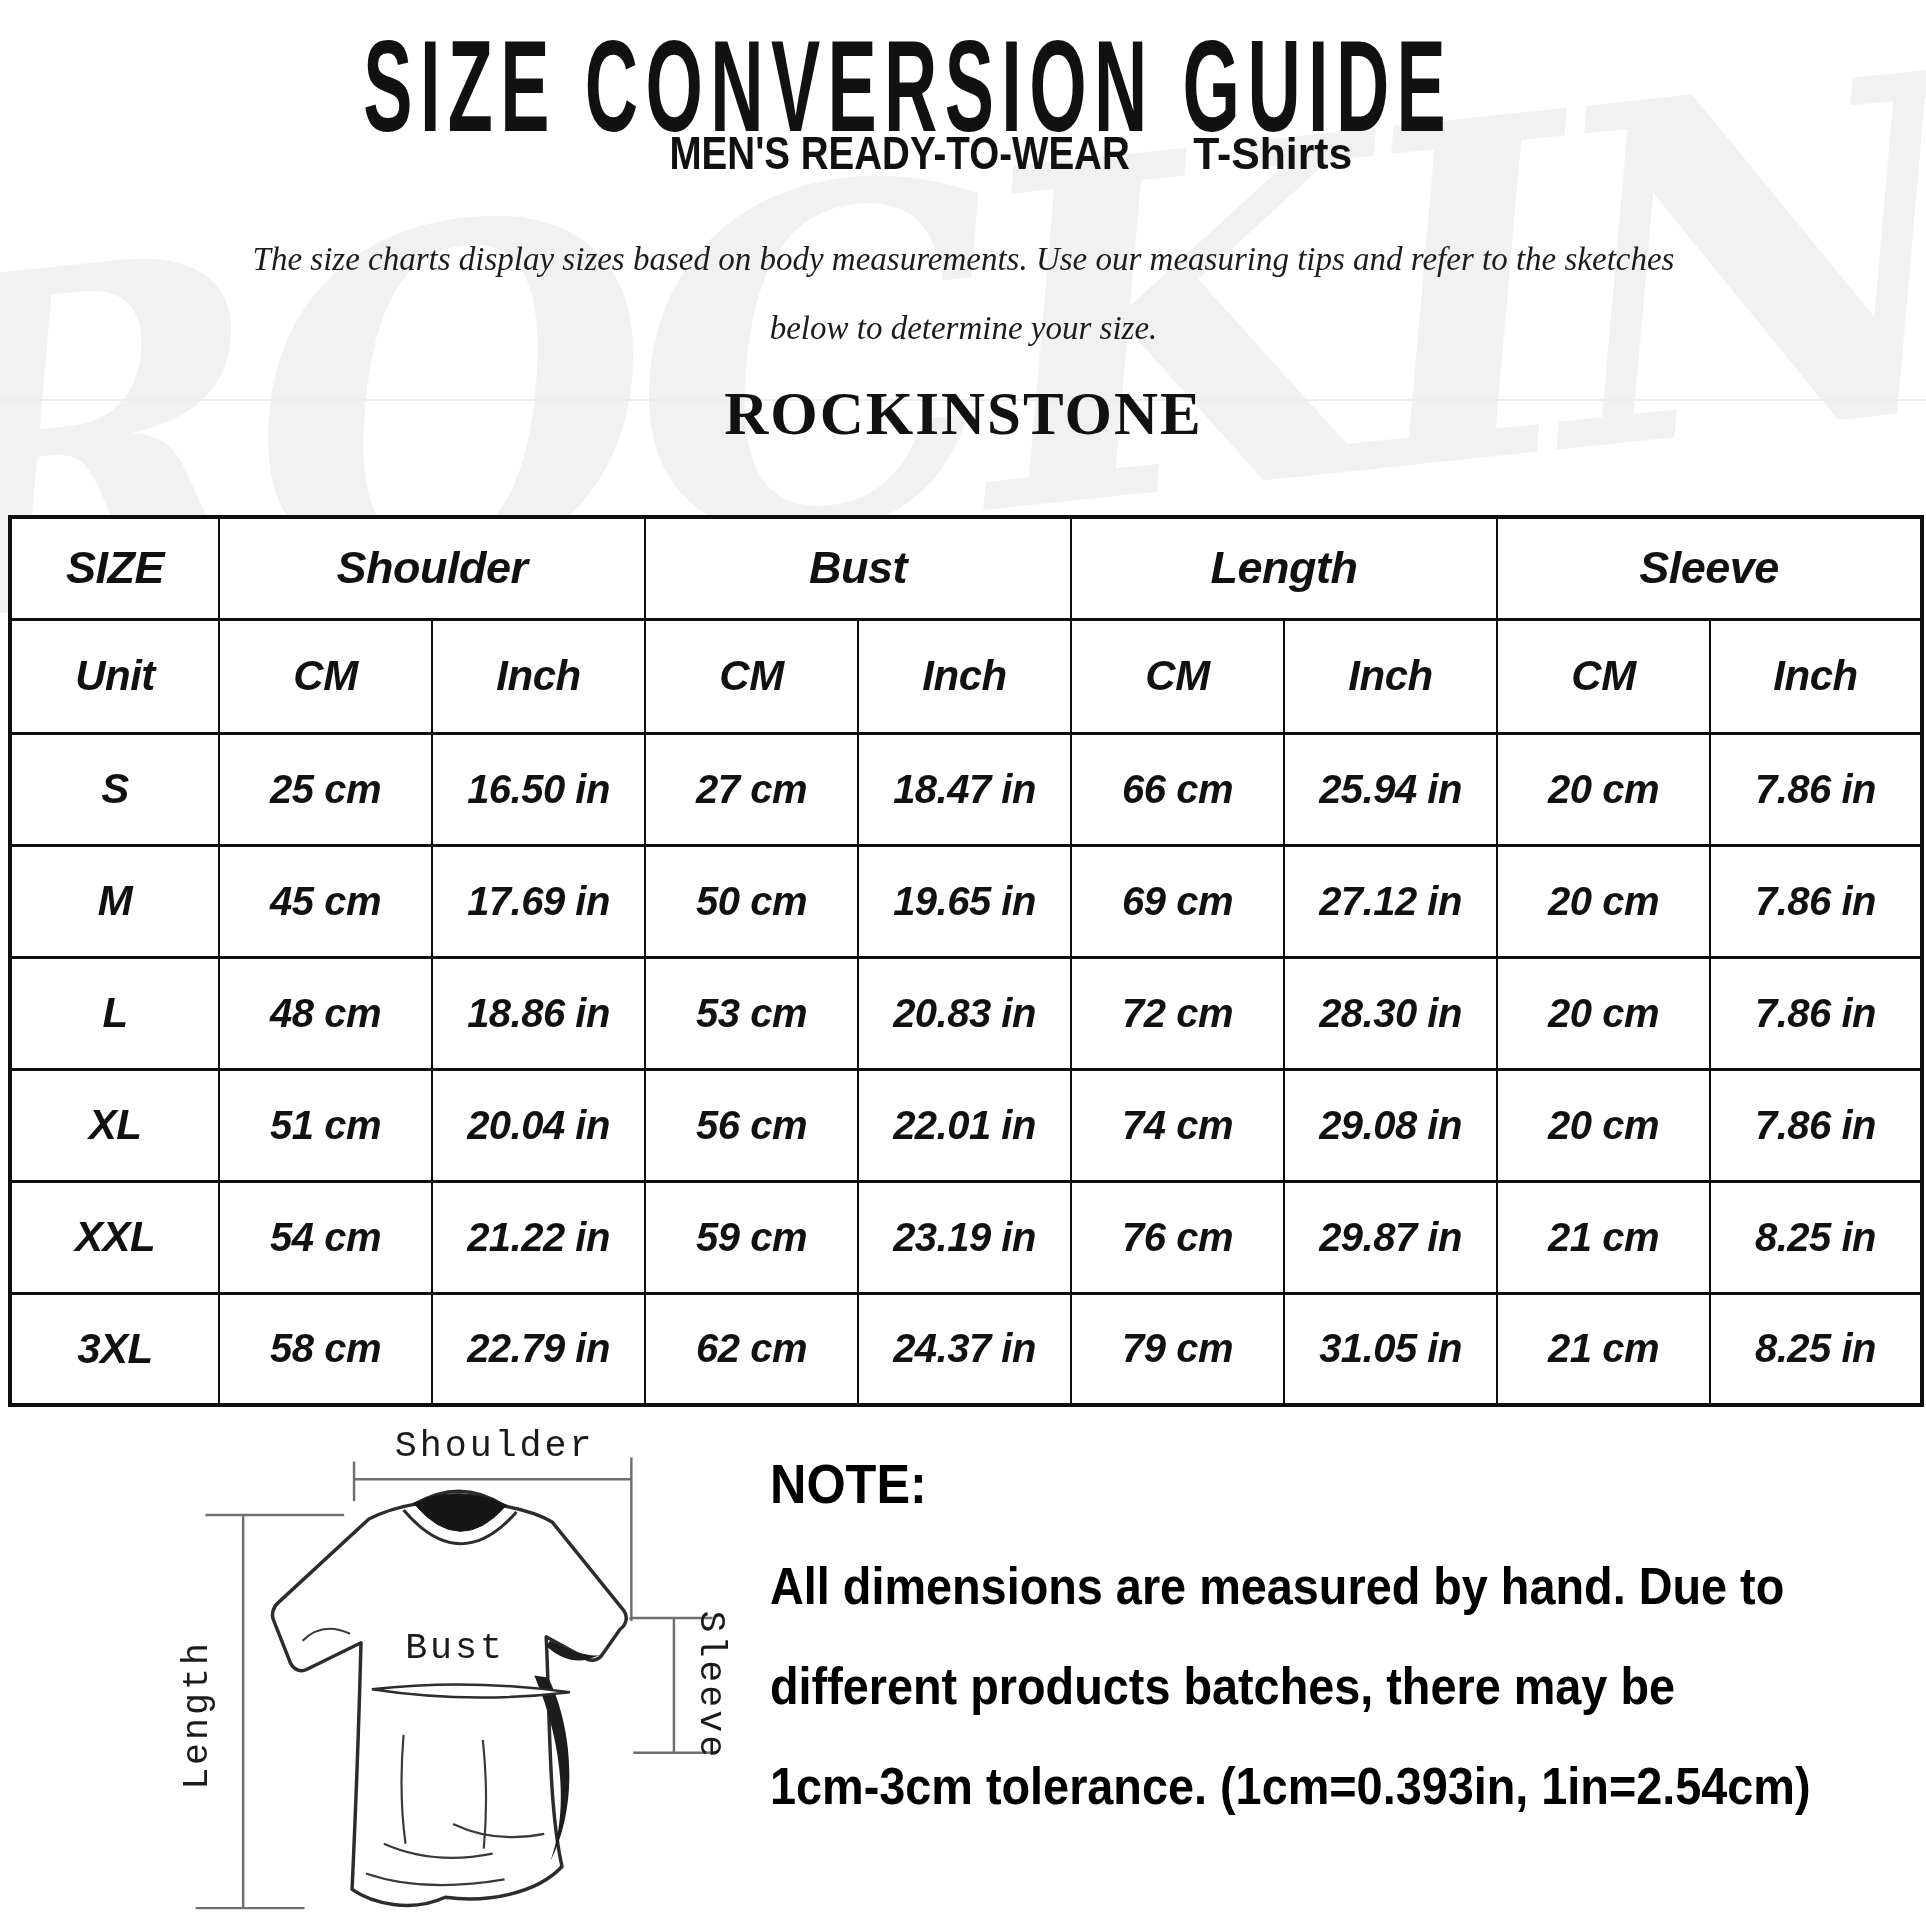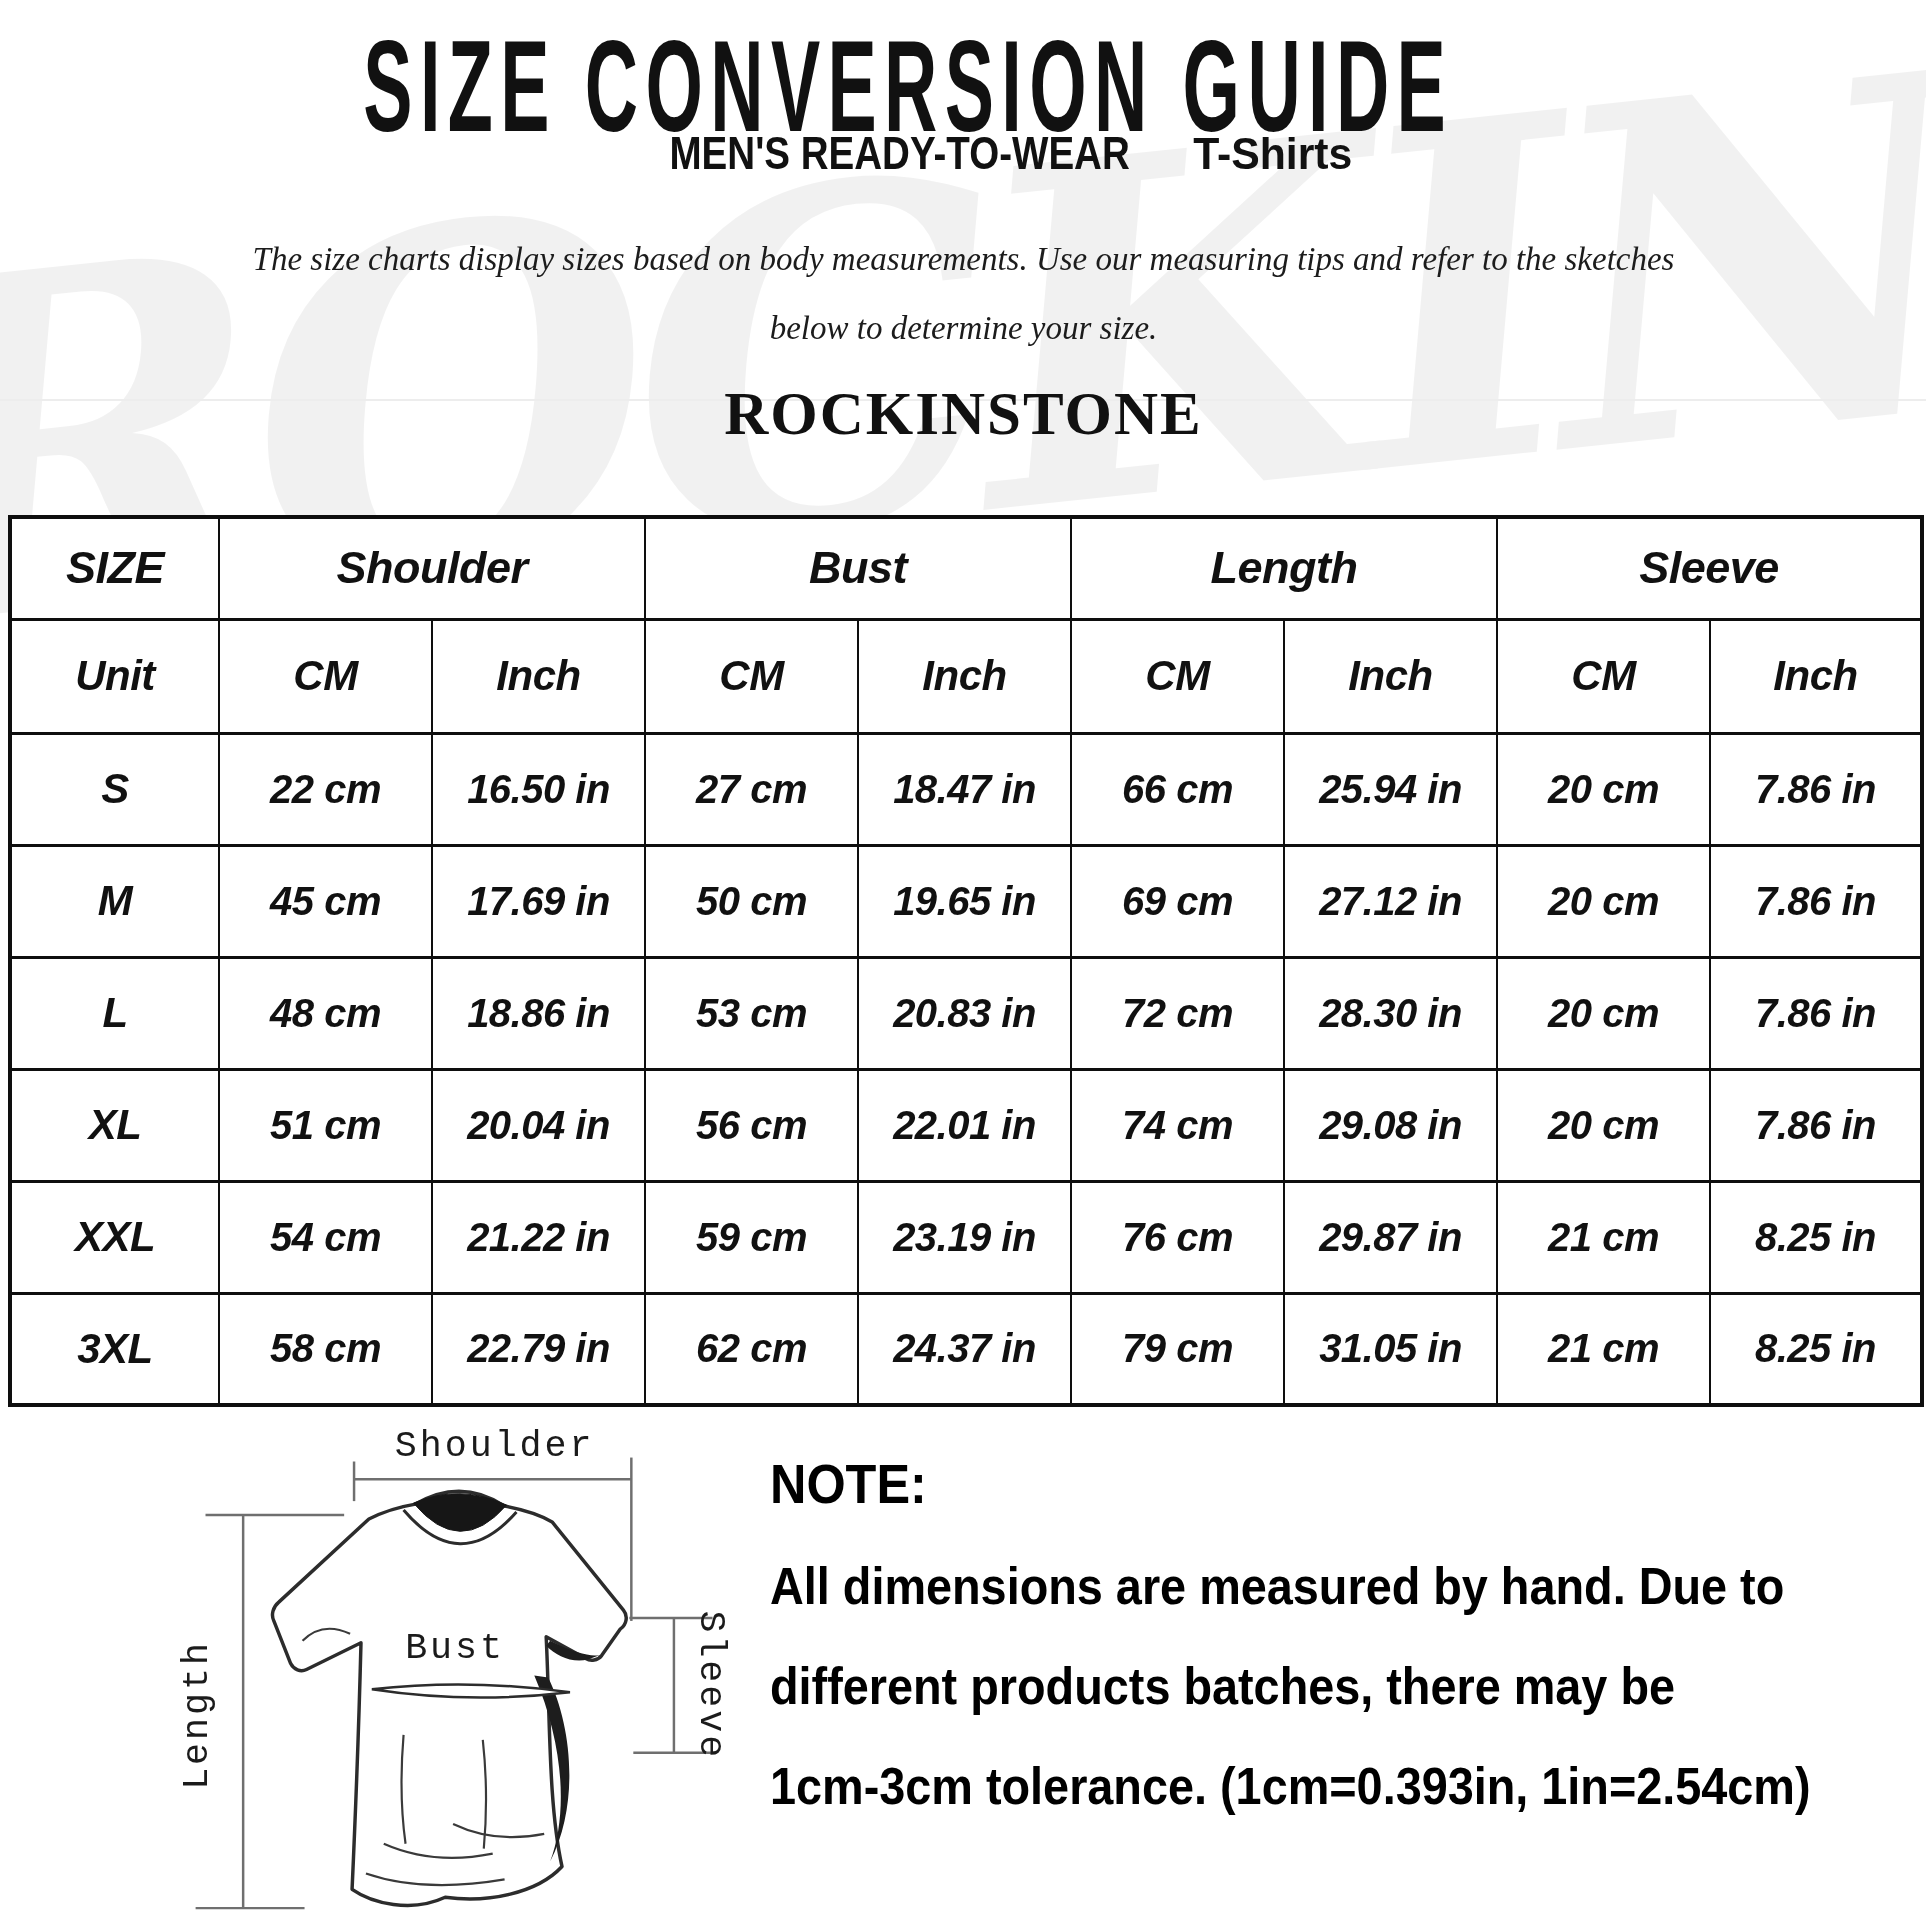--- a/index.html
+++ b/index.html
@@ -100,21 +100,21 @@
       <td class="cell-unit">Inch</td>
       <td class="cell-unit c-blue">CM</td>
       <td class="cell-unit">Inch</td>
       <td class="cell-unit c-blue">CM</td>
       <td class="cell-unit">Inch</td>
       <td class="cell-unit c-blue">CM</td>
       <td class="cell-unit">Inch</td>
     </tr>
     <tr class="row-data">
       <td class="cell-size">S</td>
-      <td class="cell-val c-blue">22 cm</td>
+      <td class="cell-val c-blue">25 cm</td>
       <td class="cell-val">16.50 in</td>
       <td class="cell-val c-blue">27 cm</td>
       <td class="cell-val">18.47 in</td>
       <td class="cell-val c-blue">66 cm</td>
       <td class="cell-val">25.94 in</td>
       <td class="cell-val c-blue">20 cm</td>
       <td class="cell-val">7.86 in</td>
     </tr>
     <tr class="row-data">
       <td class="cell-size">M</td>

